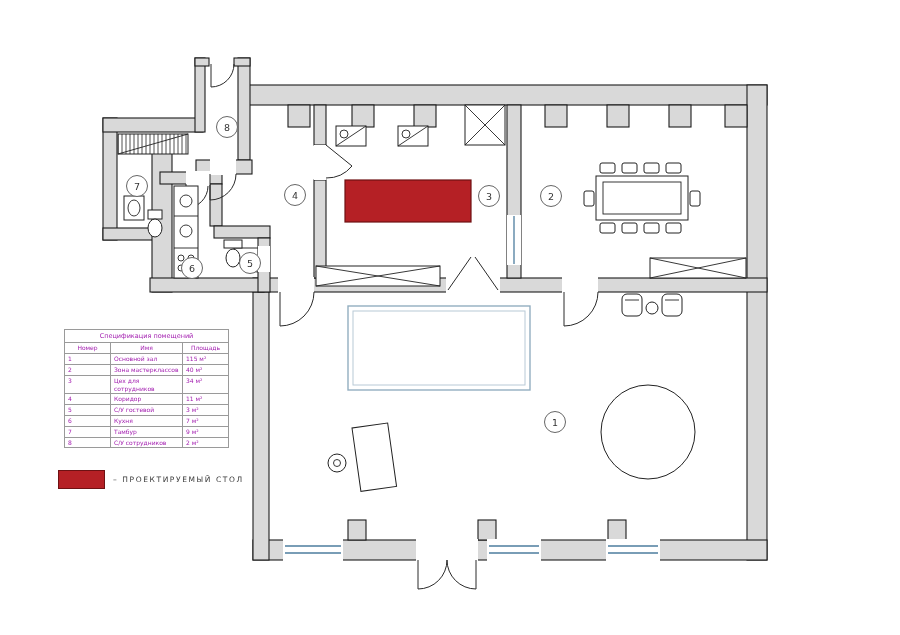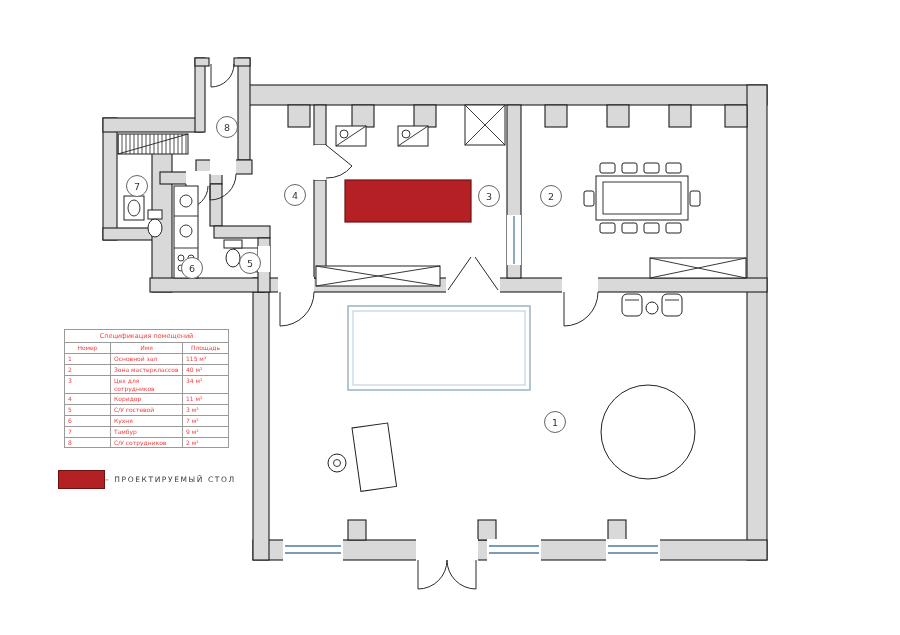--- a/index.html
+++ b/index.html
@@ -18,31 +18,31 @@
   .red{fill:#b52025;stroke:#6e1113;stroke-width:1.2}
 
   
   .badge{position:absolute;width:22px;height:22px;margin:-11px 0 0 -11px;
          border:1px solid #666;border-radius:50%;background:#fff;
          display:flex;align-items:center;justify-content:center;
          font-size:9.5px;color:#333}
 
   
   .spec-table{position:absolute;left:64px;top:329px;border-collapse:collapse;
-              background:#fff;color:#ef4444;table-layout:fixed}
+              background:#fff;color:#a21caf;table-layout:fixed}
   .spec-table td{border:1px solid #9a9a9a;font-size:6px;line-height:1.3;
                  padding:1px 3px;vertical-align:top;overflow:hidden}
   .spec-table .t-title{text-align:center;font-size:6.5px;padding:2px}
   .spec-table .t-head{text-align:center}
   col.c1{width:46px}col.c2{width:72px}col.c3{width:46px}
 
   
   .legend{position:absolute;left:58px;top:470px;display:flex;align-items:center}
   .legend-swatch{width:47px;height:19px;background:#b52025;border:1px solid #6e1113}
-  .legend-label{margin-left:0;font-size:7.5px;letter-spacing:1.6px;
+  .legend-label{margin-left:8px;font-size:7.5px;letter-spacing:1.6px;
                 color:#3a3a3a;white-space:nowrap}
 </style>
 </head>
 <body>
 
 <div class="canvas">
 
   <svg class="plan-svg" width="900" height="635" viewBox="0 0 900 635">
     <defs>
       <pattern id="hatchV" width="4" height="8" patternUnits="userSpaceOnUse">

